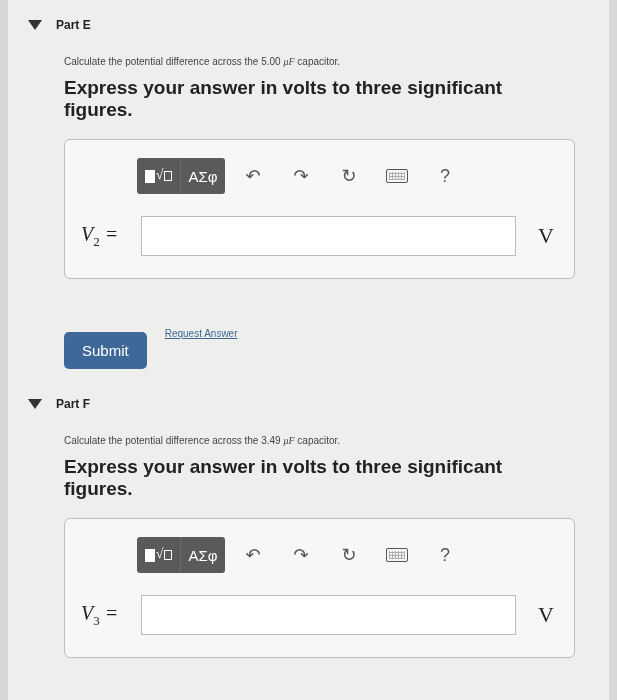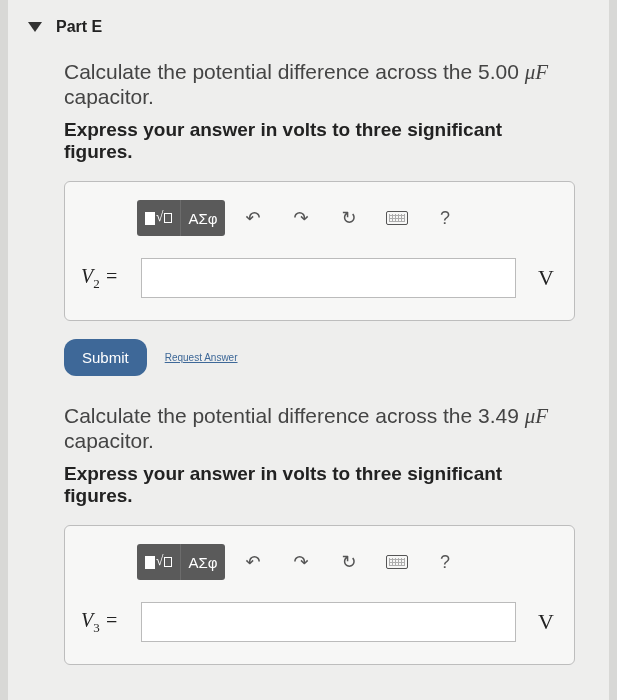--- a/index.html
+++ b/index.html
@@ -23,29 +23,29 @@
       padding: 0 20px 24px 20px;
     }
     .triangle {
       width: 0; height: 0;
       border-left: 7px solid transparent;
       border-right: 7px solid transparent;
       border-top: 10px solid #333;
     }
     .part-title {
       font-weight: bold;
-      font-size: 16px;
+      font-size: 12px;
       color: #222;
     }
     .part-body {
       padding: 0 34px 28px 56px;
     }
     .question {
       color: #444;
-      font-size: 21px;
+      font-size: 10px;
       margin-bottom: 10px;
     }
     .greek {
       font-style: italic;
       font-family: 'Times New Roman', serif;
     }
     .instruction {
       font-weight: bold;
       font-size: 19px;
       color: #222;
@@ -132,22 +132,23 @@
       display: flex;
       align-items: center;
       gap: 18px;
     }
     .submit-btn {
       background: #3e6898;
       color: #fff;
       border: none;
       padding: 10px 18px;
       font-size: 15px;
-      border-radius: 12px;
-      cursor: pointer;
+      border-radius: 5px;
+      cursor: pointer;
+      margin-top: 35px;
     }
     .request-link {
       color: #3e6898;
       text-decoration: underline;
       font-size: 10px;
       cursor: pointer;
     }
     .kbd-icon {
       width: 22px; height: 14px;
       border: 1.5px solid #555;
@@ -215,20 +216,24 @@
         <div class="unit">V</div>
       </div>
     </div>
 
     <div class="action-row">
       <button class="submit-btn">Submit</button>
       <a class="request-link">Request Answer</a>
     </div>
   </div>
 
+  <div class="part-header">
+    <div class="triangle"></div>
+    <div class="part-title">Part F</div>
+  </div>
 
   <div class="part-body">
     <div class="question">
       <span>Calculate the potential difference across the 3.49 </span><span class="greek">μF</span><span> capacitor.</span>
     </div>
     <div class="instruction">Express your answer in volts to three significant figures.</div>
 
     <div class="answer-box">
       <div class="toolbar">
         <div class="tool-group-dark">

